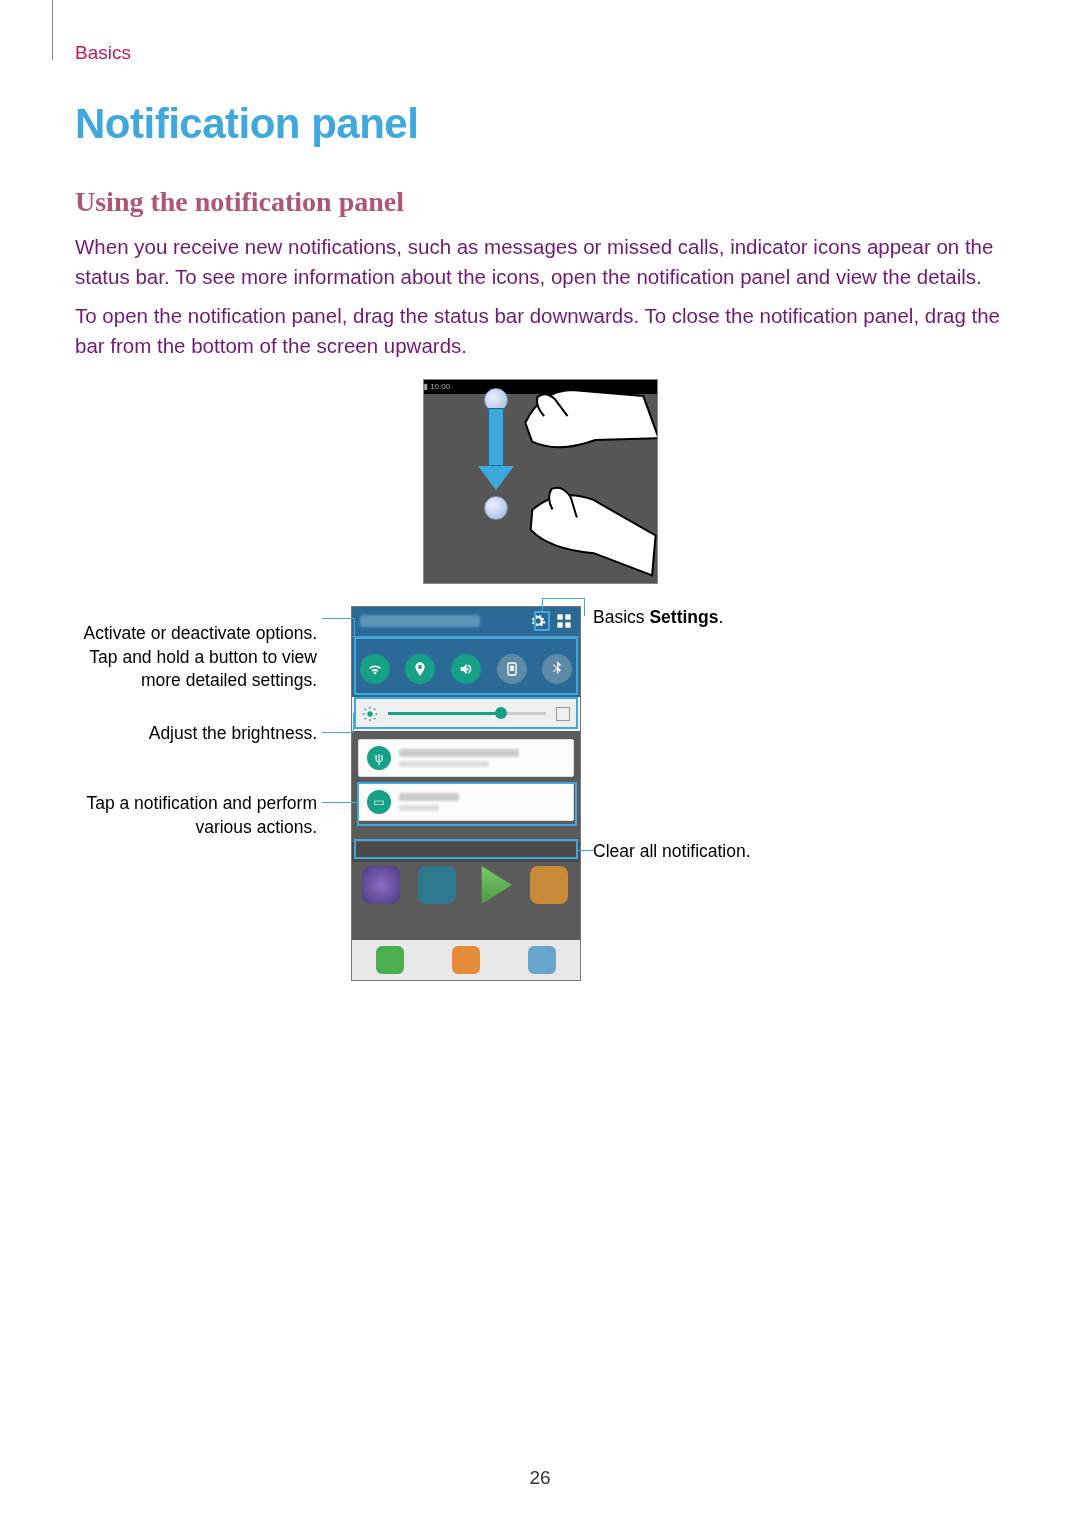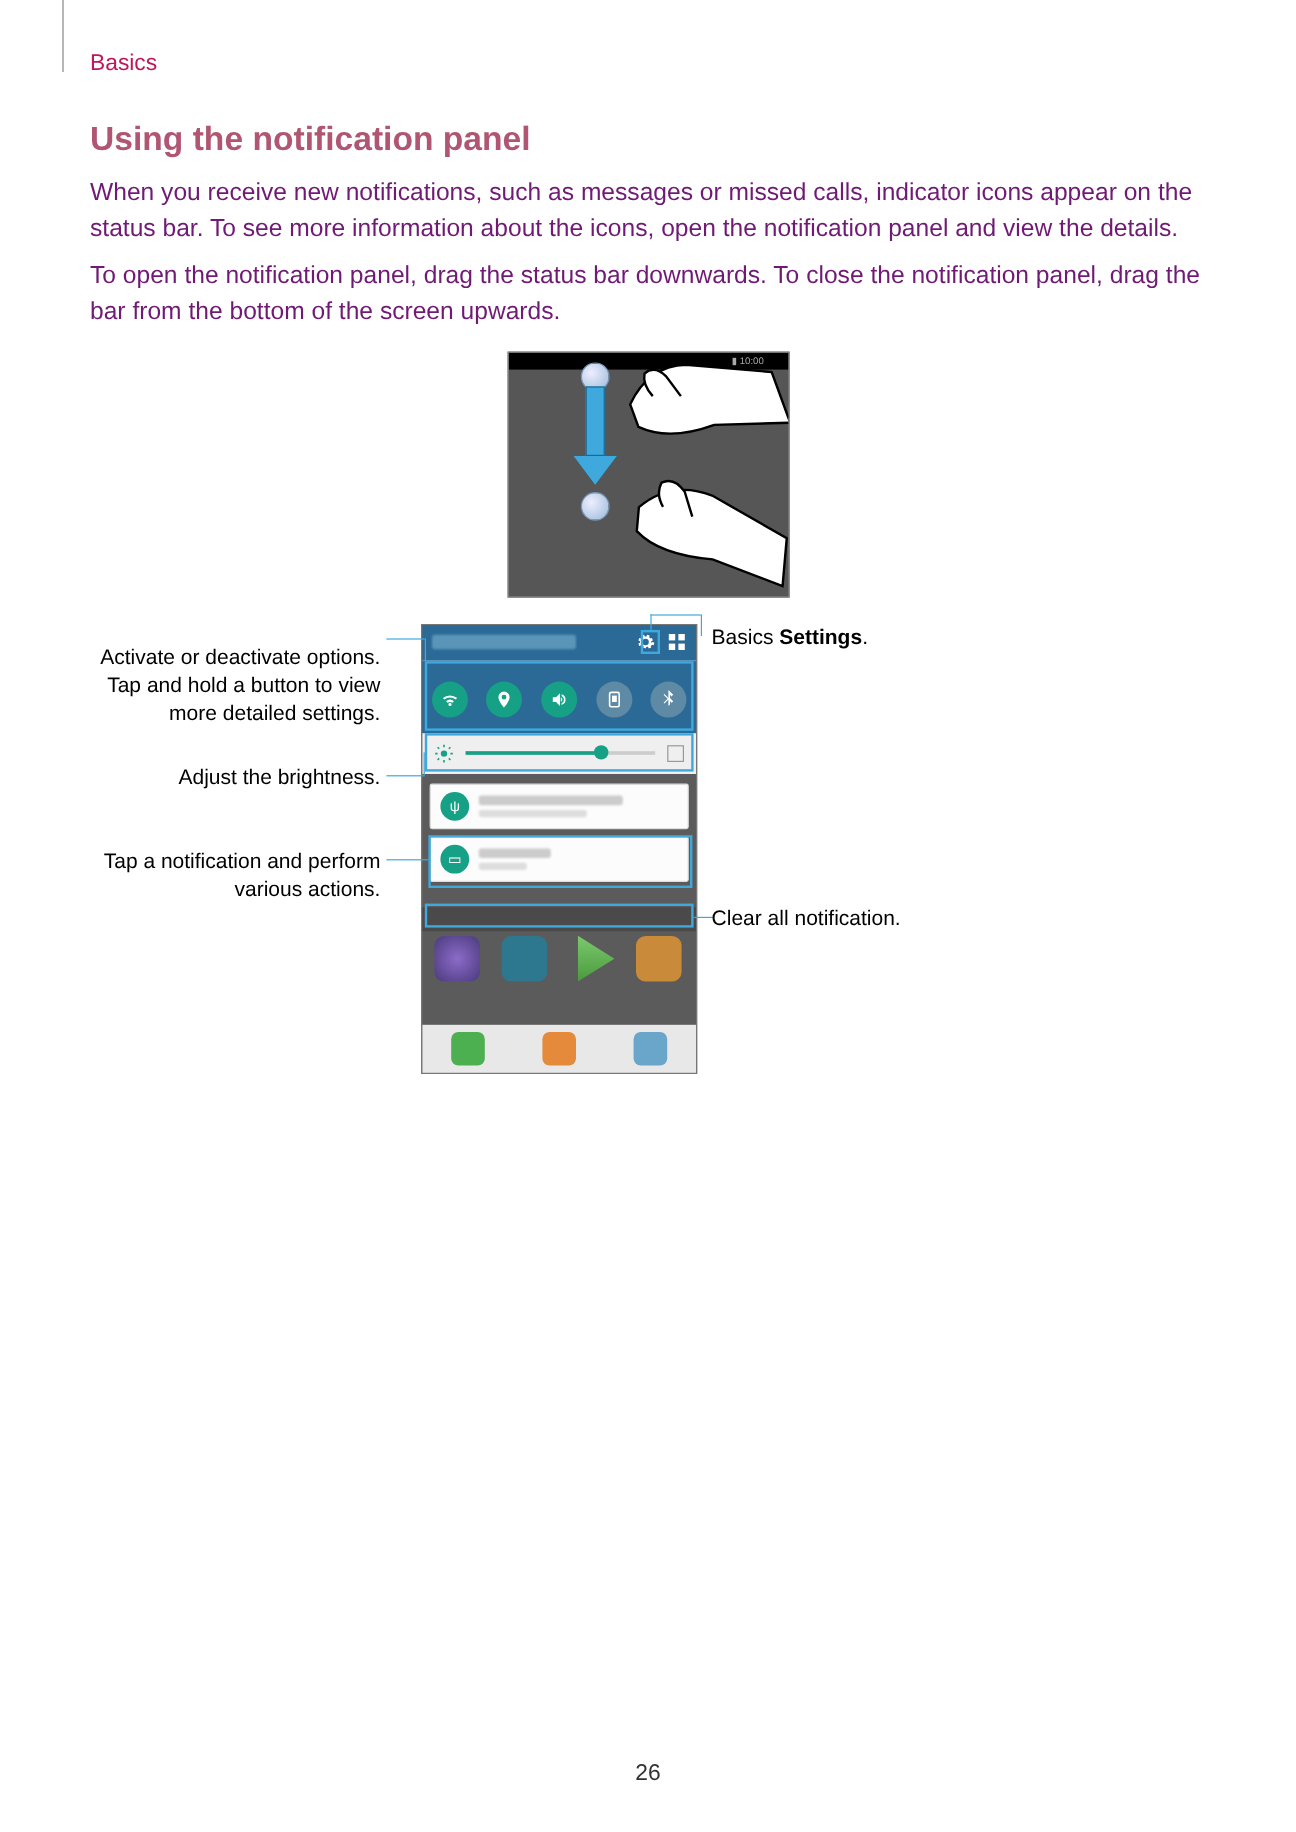--- a/index.html
+++ b/index.html
@@ -37,20 +37,21 @@
       font-size: 42px;
       font-weight: bold;
       margin-bottom: 38px;
       letter-spacing: -0.5px;
     }
     h2.subtitle {
       color: #B05673;
       font-size: 28px;
       font-weight: bold;
       margin-bottom: 14px;
+      font-family: Liberation Serif, serif;
     }
     p.body {
       font-size: 20.5px;
       line-height: 1.45;
       margin-bottom: 10px;
       color: #701a75;
     }
     .fig1-wrap {
       width: 100%;
       display: flex;
@@ -65,21 +66,20 @@
       position: relative;
       overflow: hidden;
     }
     .fig1 .statusbar {
       position: absolute;
       top: 0; left: 0; right: 0;
       height: 14px;
       background: #000;
       color: #aaa;
       font-size: 8px;
-      text-align: right;
       padding-right: 20px;
       line-height: 14px;
     }
     .fig1 .arrow {
       position: absolute;
       left: 64px;
       top: 28px;
     }
     .fig1 .arrow .stem {
       width: 16px;
@@ -232,20 +232,21 @@
       color:#333;
     }
   </style>
 </head>
 <body>
 
 <div class="left-rule"></div>
 <div class="header-chapter">Basics</div>
 
 <div class="content">
+  <h1 class="title">Notification panel</h1>
   <h2 class="subtitle">Using the notification panel</h2>
   <p class="body">When you receive new notifications, such as messages or missed calls, indicator icons appear on the status bar. To see more information about the icons, open the notification panel and view the details.</p>
   <p class="body">To open the notification panel, drag the status bar downwards. To close the notification panel, drag the bar from the bottom of the screen upwards.</p>
 
   <div class="fig1-wrap">
     <div class="fig1">
       <div class="statusbar">▮ <span>10:00</span></div>
       <div class="knob" style="left:60px;top:8px;"></div>
       <div class="arrow">
         <div class="stem"></div>

